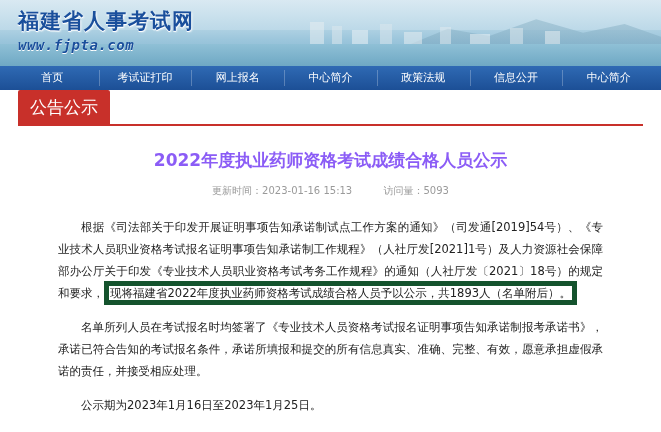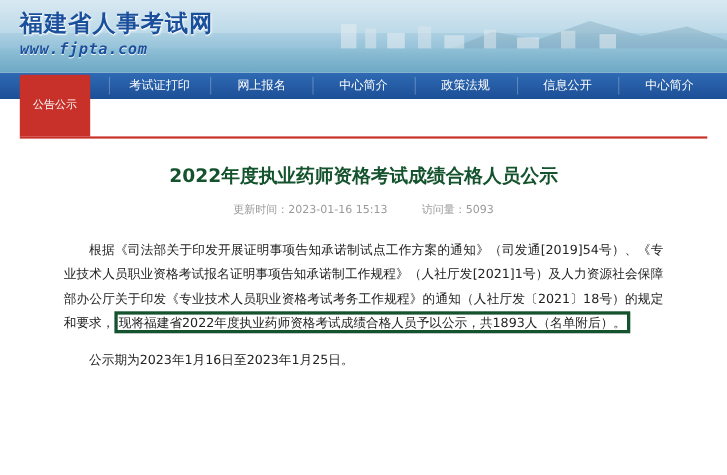--- a/index.html
+++ b/index.html
@@ -145,33 +145,33 @@
     border-bottom: 2px solid #c8302a;
     height: 22px;
     position: relative;
   }
   .crumb-tab {
     position: absolute;
     left: 0;
     bottom: 0;
     background: #c8302a;
     color: #fff;
-    font-size: 10px;
-    font-family: "DejaVu Sans", "Liberation Sans", sans-serif;
-    padding: 21px 12px;
+    font-size: 17px;
+    font-family: "DejaVu Sans", "Liberation Sans", sans-serif;
+    padding: 10px 12px;
     border-radius: 2px 2px 0 0;
     line-height: 14px;
   }
 
   .doc-title {
     text-align: center;
     font-family: "DejaVu Sans", "Liberation Sans", sans-serif;
     font-size: 17px;
     font-weight: bold;
-    color: #14532d;
+    color: #8b5cf6;
     margin: 22px 0 0 0;
     line-height: 24px;
   }
   .doc-meta {
     text-align: center;
     margin-top: 12px;
     color: #9a9a9a;
     font-size: 10px;
     font-family: "DejaVu Sans", "Liberation Sans", sans-serif;
   }
@@ -184,21 +184,21 @@
     line-height: 22px;
     color: #222;
     text-align: justify;
   }
   .doc-body p {
     margin: 0 0 12px 0;
     text-indent: 2em;
   }
 
   .hl-box {
-    border: 3px solid #14532d;
+    border: 5px solid #14532d;
     padding: 0 1px;
     box-decoration-break: clone;
     -webkit-box-decoration-break: clone;
   }
 </style>
 </head>
 <body>
 
 <div class="page">
 
@@ -232,18 +232,19 @@
 
     <h1 class="doc-title">2022年度执业药师资格考试成绩合格人员公示</h1>
 
     <div class="doc-meta">
       <span>更新时间：2023-01-16 15:13</span>
       <span>访问量：5093</span>
     </div>
 
     <div class="doc-body">
       <p><span>根据《司法部关于印发开展证明事项告知承诺制试点工作方案的通知》（司发通[2019]54号）、《专业技术人员职业资格考试报名证明事项告知承诺制工作规程》（人社厅发[2021]1号）及人力资源社会保障部办公厅关于印发《专业技术人员职业资格考试考务工作规程》的通知（人社厅发〔2021〕18号）的规定和要求，</span><span class="hl-box">现将福建省2022年度执业药师资格考试成绩合格人员予以公示，共1893人（名单附后）。</span></p>
+      <p>名单所列人员在考试报名时均签署了《专业技术人员资格考试报名证明事项告知承诺制报考承诺书》，承诺已符合告知的考试报名条件，承诺所填报和提交的所有信息真实、准确、完整、有效，愿意承担虚假承诺的责任，并接受相应处理。</p>
       <p>公示期为2023年1月16日至2023年1月25日。</p>
 
     </div>
 
   </div>
 </div>
 
 </body></html>

